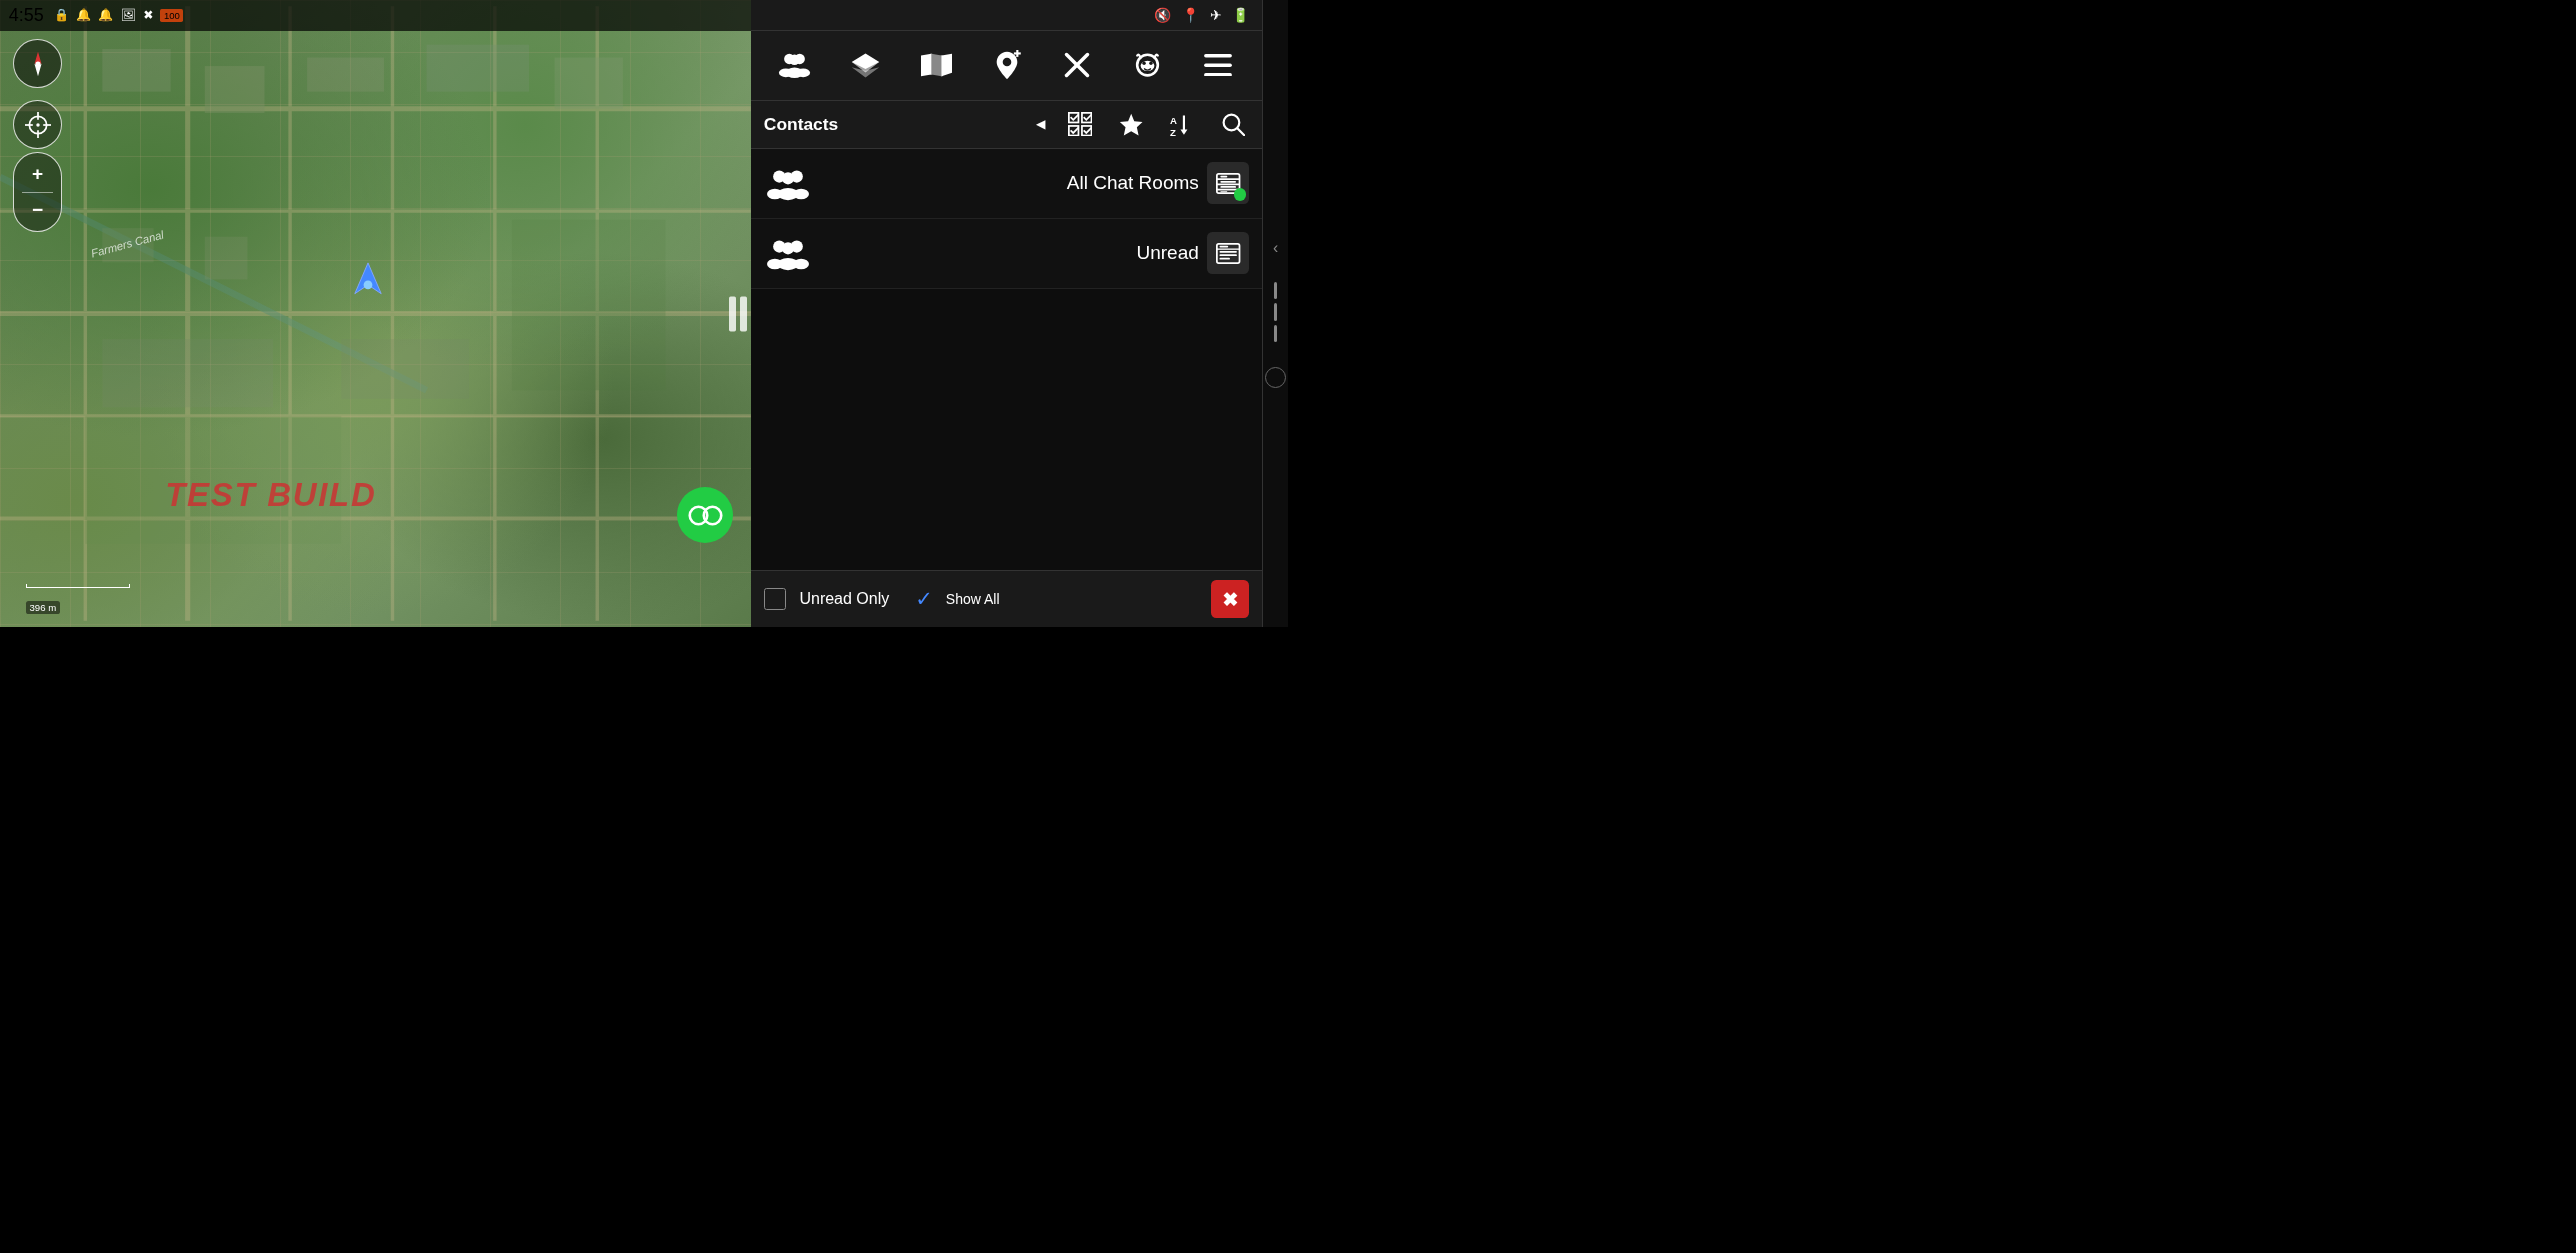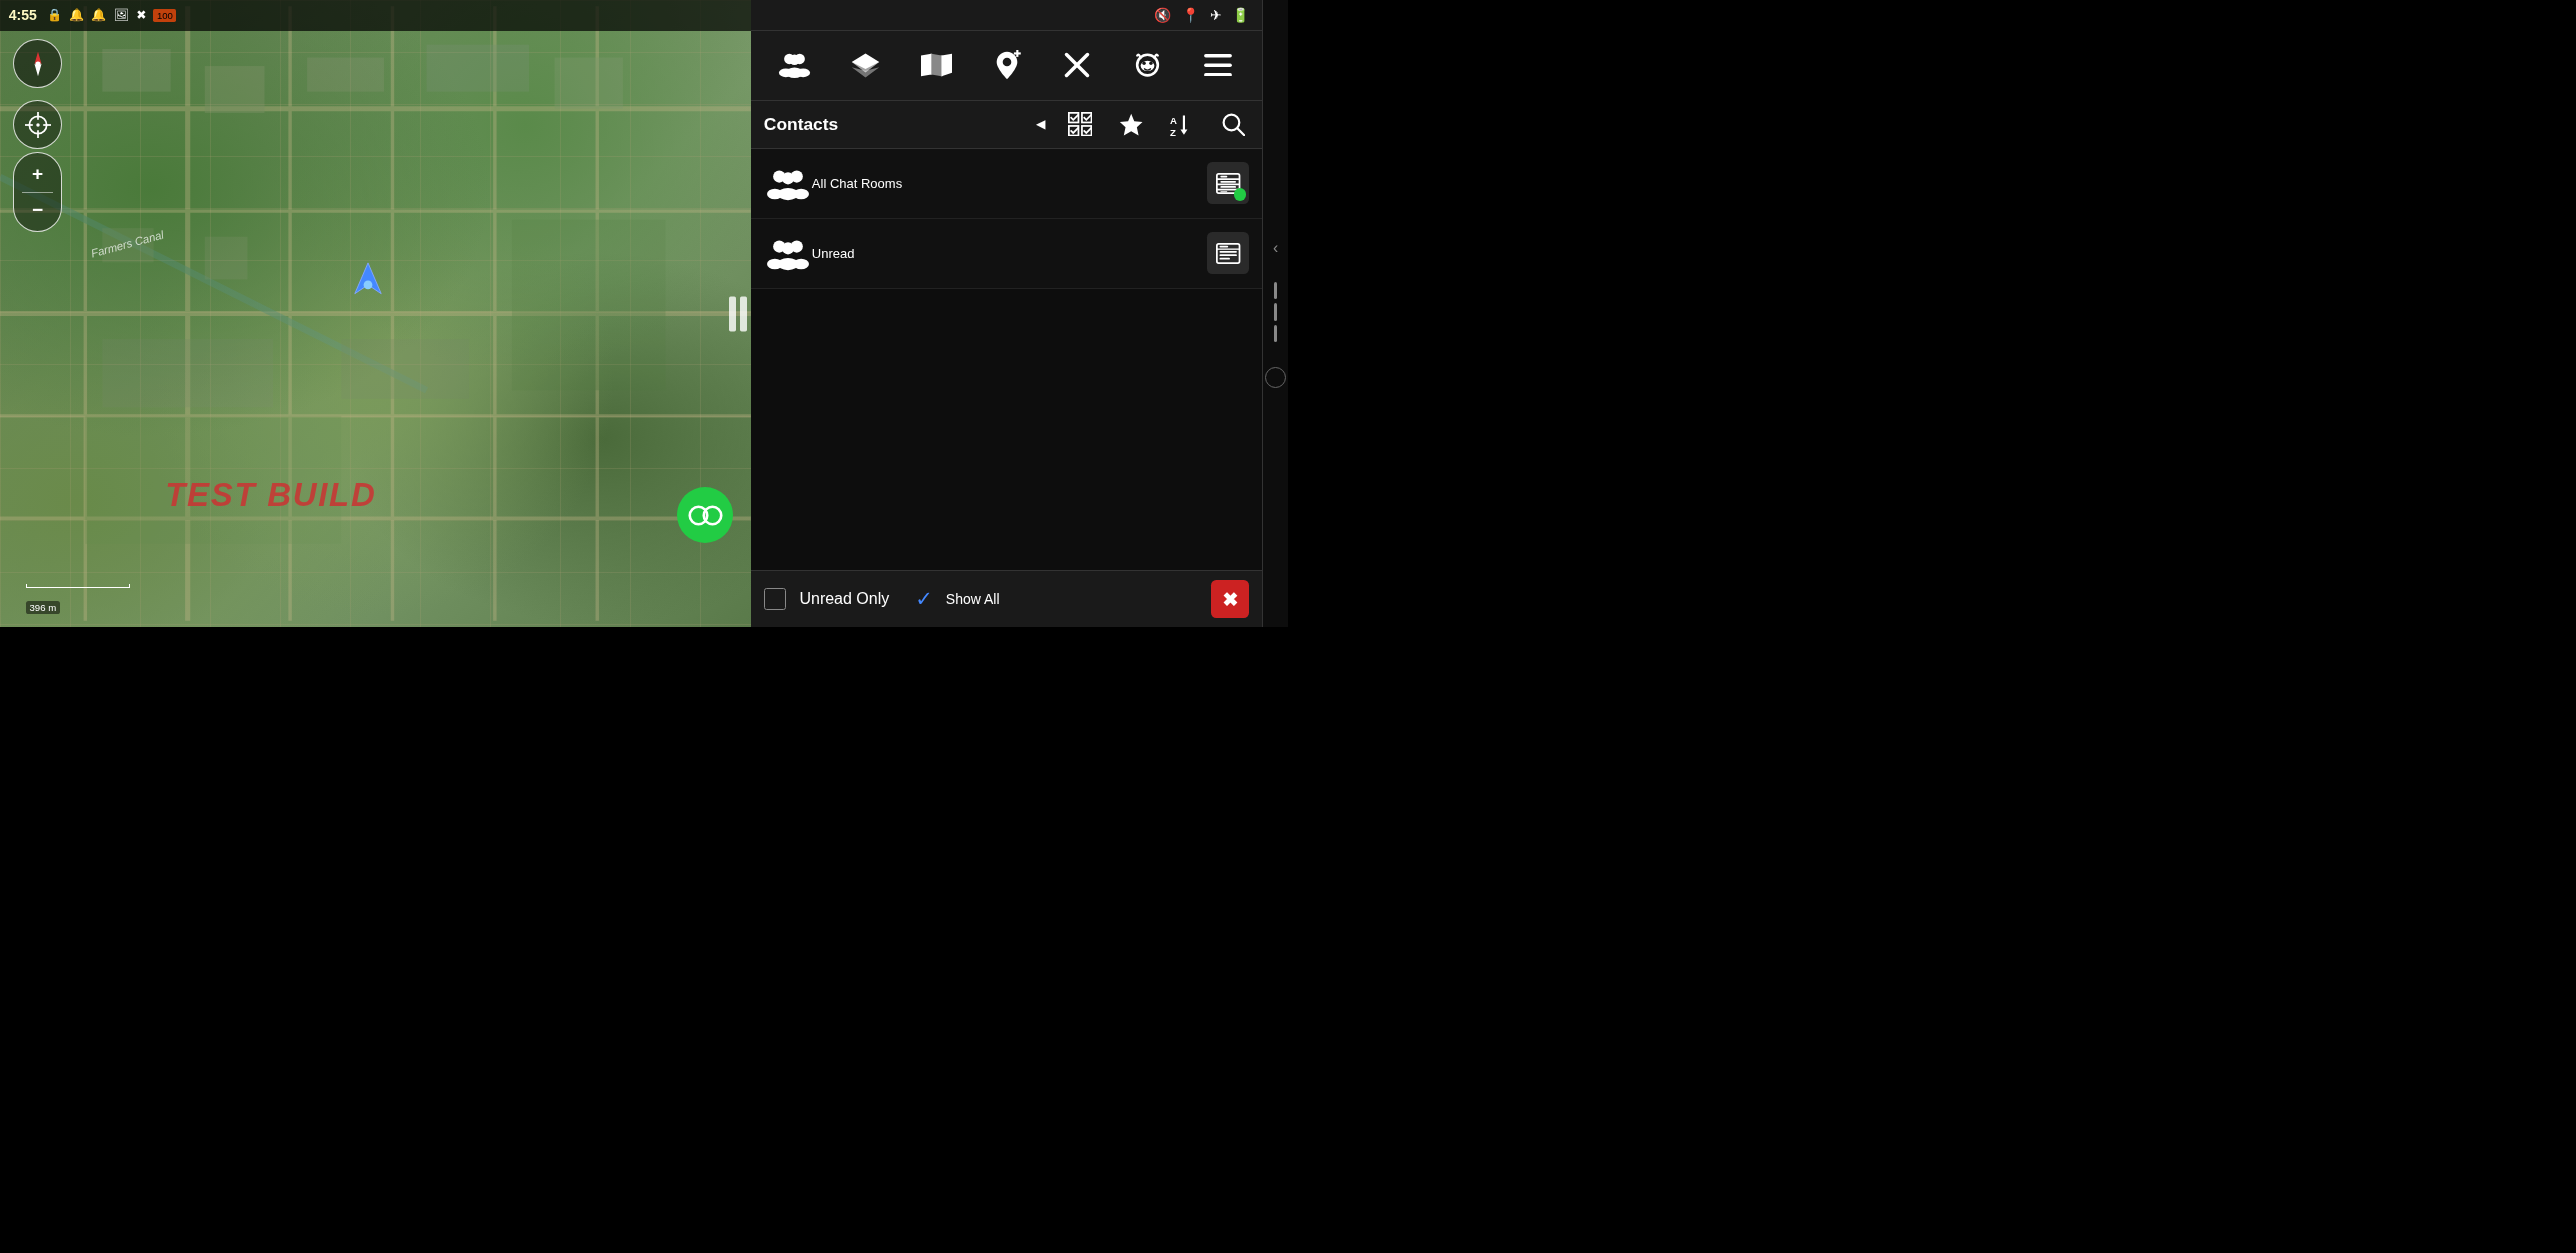--- a/index.html
+++ b/index.html
@@ -230,23 +230,23 @@
       width: 766px;
       height: 30.5px;
       background: rgba(0,0,0,0.7);
       display: flex;
       align-items: center;
       padding: 0 8.7px;
       gap: 10.4px;
     }
 
     .status-time {
-      color: #fef9c3;
-      font-size: 14px;
-      font-weight: bold;
+      color: #000000;
+      font-size: 18px;
+      font-weight: normal;
     }
 
     .status-icons {
       display: flex;
       gap: 7px;
       align-items: center;
       color: white;
       font-size: 12.2px;
     }
 
@@ -301,23 +301,23 @@
       display: flex;
       align-items: center;
       justify-content: center;
       position: relative;
       flex-shrink: 0;
     }
 
     .contact-name {
       flex: 1;
       color: white;
-      font-size: 13px;
+      font-size: 19px;
       font-weight: 500;
-      text-align: left;
+      text-align: right;
       padding-right: 8.7px;
     }
 
     .contact-action-btn {
       width: 42px;
       height: 42px;
       border-radius: 5.2px;
       background: #333;
       display: flex;
       align-items: center;

